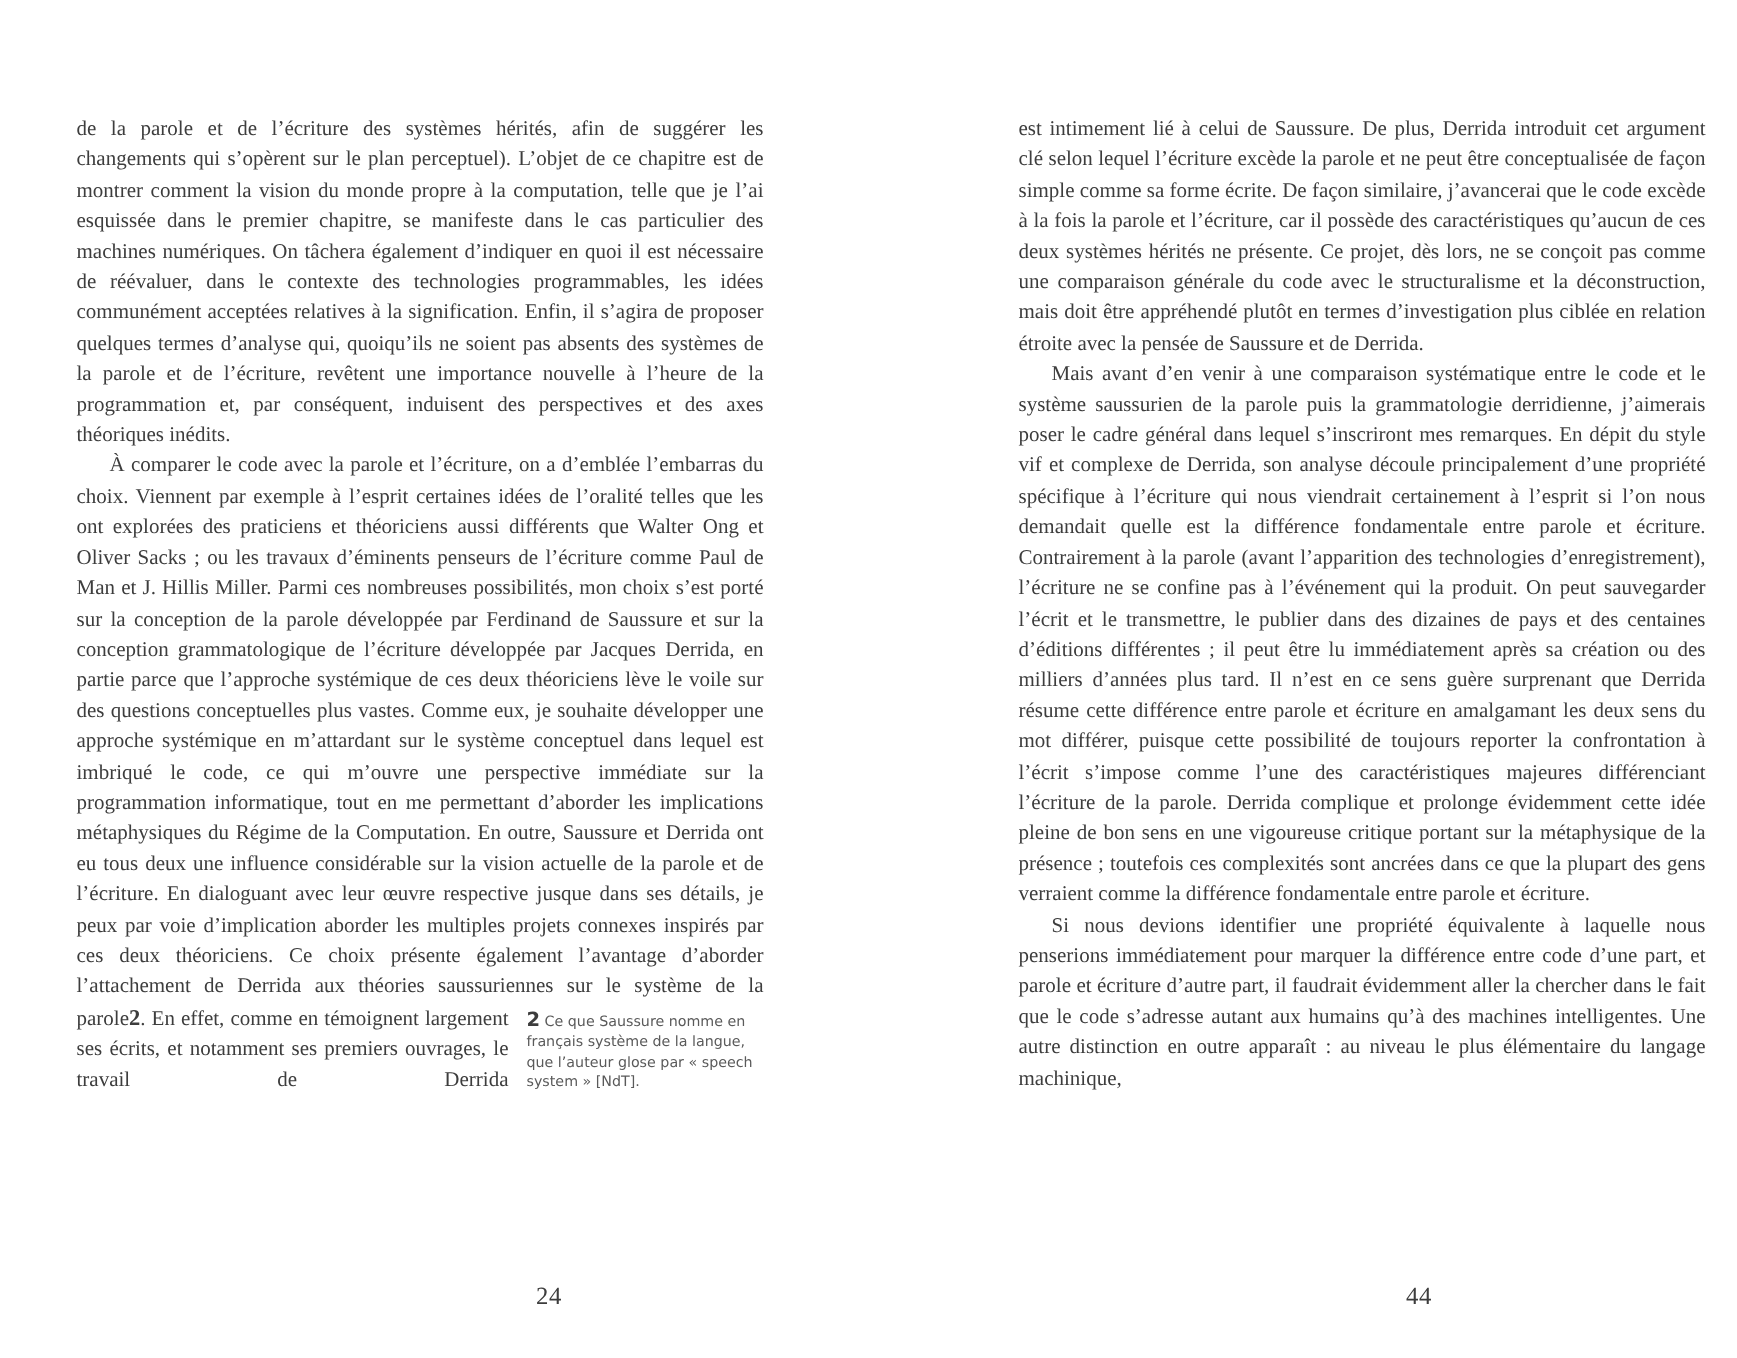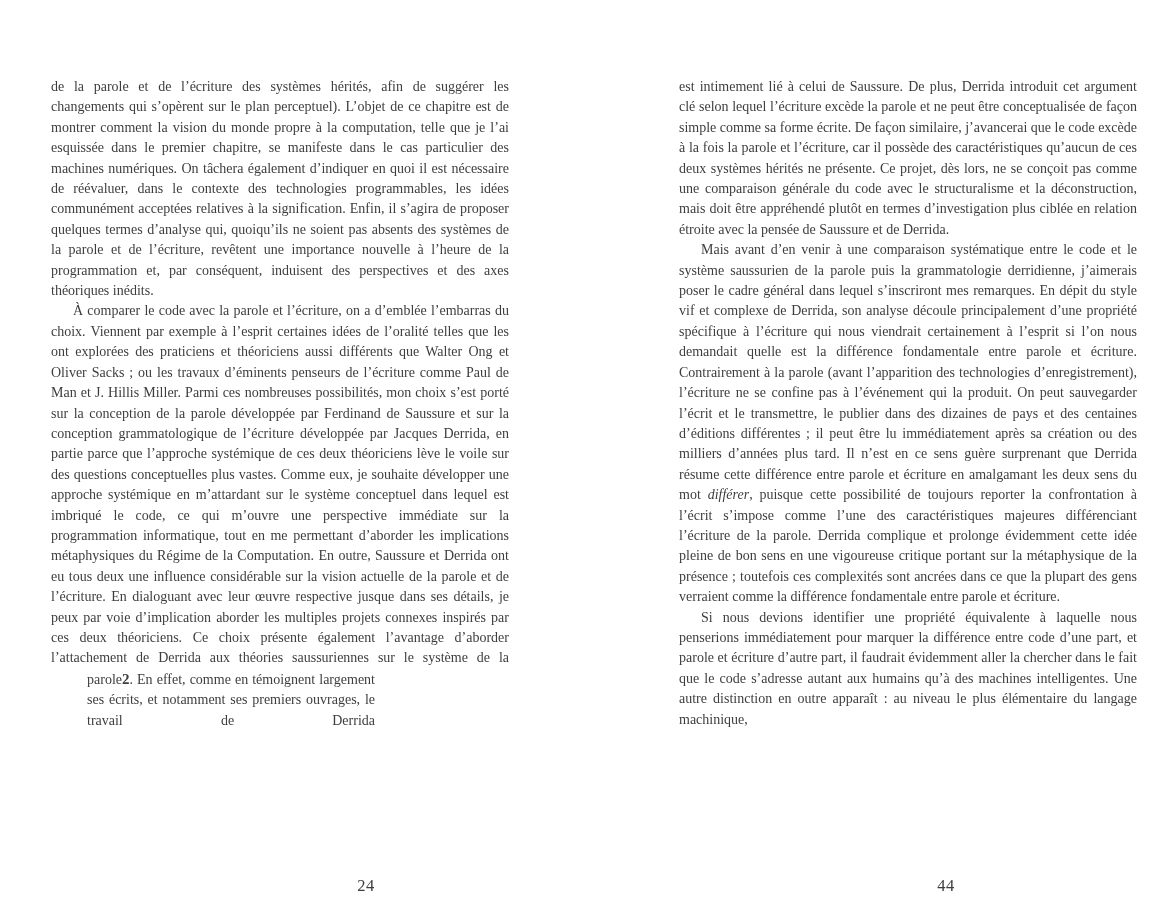--- a/index.html
+++ b/index.html
@@ -26,21 +26,20 @@
   .col-right { left: 679px; }
 
   p.para { margin: 0; padding: 0; }
   p.indent { text-indent: 22px; }
   p.cont { text-align-last: justify; font-family: Liberation Serif, serif; }
 
   .wrap-row {
     display: flex;
     justify-content: space-between;
     align-items: flex-start;
-    margin-left: 36px;
   }
   p.narrow {
     width: 288px;
     text-align: justify;
     text-align-last: justify;
   }
   .footnote {
     width: 158px;
     padding-top: 5px;
     font-family: "DejaVu Sans", sans-serif;
@@ -49,42 +48,45 @@
     color: #5a5a5a;
     text-align: left;
   }
   .fn-marker {
     font-weight: bold;
     font-size: 13px;
     color: #3d3d3d;
     padding-right: 3px;
   }
   .run-b { font-weight: bold; font-size: 15px; }
-  .run-i { font-style: italic; }
+  .run-i { }
 
   .page-number {
     position: absolute;
-    top: 876px;
+    top: 854px;
     width: 60px;
     text-align: center;
     font-size: 16.5px;
     letter-spacing: 0.5px;
     color: #3d3d3d;
   }
   .pn-left  { left: 336px; }
   .pn-right { left: 916px; }
 </style>
 </head>
 <body>
 
 <div class="text-col col-left">
   <p class="para"><span>de la parole et de l’écriture des systèmes hérités, afin de suggérer les changements qui s’opèrent sur le plan perceptuel). L’objet de ce chapitre est de montrer comment la vision du monde propre à la computation, telle que je l’ai esquissée dans le premier chapitre, se manifeste dans le cas particulier des machines numériques. On tâchera également d’indiquer en quoi il est nécessaire de réévaluer, dans le contexte des technologies programmables, les idées communément acceptées relatives à la signification. Enfin, il s’agira de proposer quelques termes d’analyse qui, quoiqu’ils ne soient pas absents des systèmes de la parole et de l’écriture, revêtent une importance nouvelle à l’heure de la programmation et, par conséquent, induisent des perspectives et des axes théoriques inédits.</span></p>
   <p class="para indent cont"><span>À comparer le code avec la parole et l’écriture, on a d’emblée l’embarras du choix. Viennent par exemple à l’esprit certaines idées de l’oralité telles que les ont explorées des praticiens et théoriciens aussi différents que Walter Ong et Oliver Sacks ; ou les travaux d’éminents penseurs de l’écriture comme Paul de Man et J. Hillis Miller. Parmi ces nombreuses possibilités, mon choix s’est porté sur la conception de la parole développée par Ferdinand de Saussure et sur la conception grammatologique de l’écriture développée par Jacques Derrida, en partie parce que l’approche systémique de ces deux théoriciens lève le voile sur des questions conceptuelles plus vastes. Comme eux, je souhaite développer une approche systémique en m’attardant sur le système conceptuel dans lequel est imbriqué le code, ce qui m’ouvre une perspective immédiate sur la programmation informatique, tout en me permettant d’aborder les implications métaphysiques du Régime de la Computation. En outre, Saussure et Derrida ont eu tous deux une influence considérable sur la vision actuelle de la parole et de l’écriture. En dialoguant avec leur œuvre respective jusque dans ses détails, je peux par voie d’implication aborder les multiples projets connexes inspirés par ces deux théoriciens. Ce choix présente également l’avantage d’aborder l’attachement de Derrida aux théories saussuriennes sur le système de la</span></p>
   <div class="wrap-row">
     <p class="para narrow"><span>parole</span><span class="run-b">2</span><span>. En effet, comme en témoignent largement ses écrits, et notamment ses premiers ouvrages, le travail de Derrida</span></p>
+    <aside class="footnote">
+      <span class="fn-marker">2</span><span><span>Ce que Saussure nomme en français </span><span class="run-i">système de la langue</span><span>, que l’auteur glose par « speech system » [NdT].</span></span>
+    </aside>
   </div>
 </div>
 <div class="page-number pn-left">24</div>
 
 <div class="text-col col-right">
   <p class="para"><span>est intimement lié à celui de Saussure. De plus, Derrida introduit cet argument clé selon lequel l’écriture excède la parole et ne peut être conceptualisée de façon simple comme sa forme écrite. De façon similaire, j’avancerai que le code excède à la fois la parole et l’écriture, car il possède des caractéristiques qu’aucun de ces deux systèmes hérités ne présente. Ce projet, dès lors, ne se conçoit pas comme une comparaison générale du code avec le structuralisme et la déconstruction, mais doit être appréhendé plutôt en termes d’investigation plus ciblée en relation étroite avec la pensée de Saussure et de Derrida.</span></p>
   <p class="para indent"><span>Mais avant d’en venir à une comparaison systématique entre le code et le système saussurien de la parole puis la grammatologie derridienne, j’aimerais poser le cadre général dans lequel s’inscriront mes remarques. En dépit du style vif et complexe de Derrida, son analyse découle principalement d’une propriété spécifique à l’écriture qui nous viendrait certainement à l’esprit si l’on nous demandait quelle est la différence fondamentale entre parole et écriture. Contrairement à la parole (avant l’apparition des technologies d’enregistrement), l’écriture ne se confine pas à l’événement qui la produit. On peut sauvegarder l’écrit et le transmettre, le publier dans des dizaines de pays et des centaines d’éditions différentes ; il peut être lu immédiatement après sa création ou des milliers d’années plus tard. Il n’est en ce sens guère surprenant que Derrida résume cette différence entre parole et écriture en amalgamant les deux sens du mot </span><span class="run-i">différer</span><span>, puisque cette possibilité de toujours reporter la confrontation à l’écrit s’impose comme l’une des caractéristiques majeures différenciant l’écriture de la parole. Derrida complique et prolonge évidemment cette idée pleine de bon sens en une vigoureuse critique portant sur la métaphysique de la présence ; toutefois ces complexités sont ancrées dans ce que la plupart des gens verraient comme la différence fondamentale entre parole et écriture.</span></p>
   <p class="para indent cont"><span>Si nous devions identifier une propriété équivalente à laquelle nous penserions immédiatement pour marquer la différence entre code d’une part, et parole et écriture d’autre part, il faudrait évidemment aller la chercher dans le fait que le code s’adresse autant aux humains qu’à des machines intelligentes. Une autre distinction en outre apparaît : au niveau le plus élémentaire du langage machinique,</span></p>
 </div>
 <div class="page-number pn-right">44</div>

